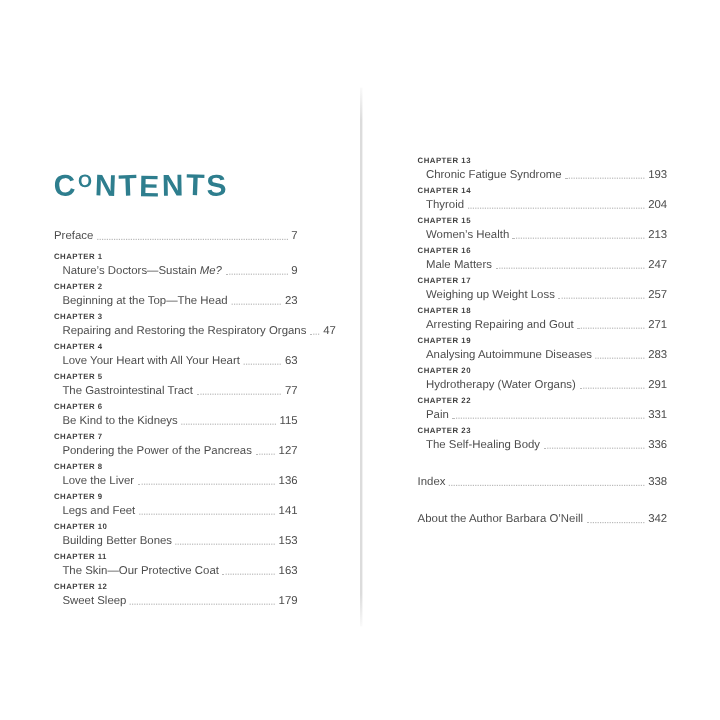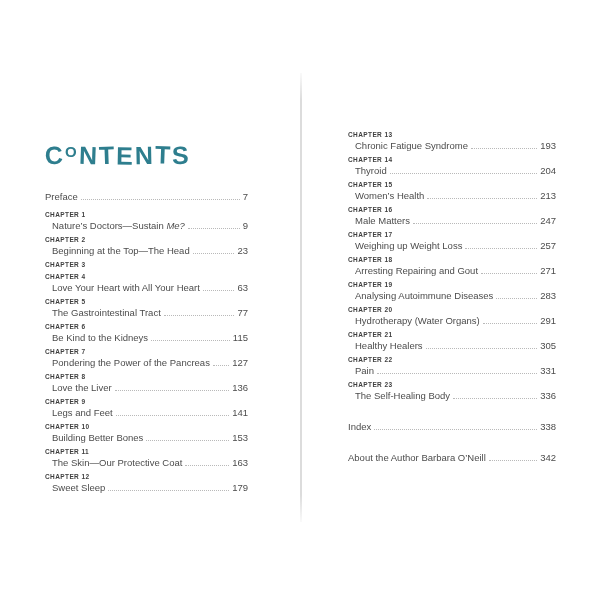--- a/index.html
+++ b/index.html
@@ -111,20 +111,25 @@
     <div class="chapter-label">CHAPTER 2</div>
     <div class="entry-line">
       <span class="entry-title">Beginning at the Top—The Head</span>
       <span class="leader"></span>
       <span class="entry-page">23</span>
     </div>
   </div>
 
   <div class="entry with-chapter">
     <div class="chapter-label">CHAPTER 3</div>
+    <div class="entry-line">
+      <span class="entry-title">Repairing and Restoring the Respiratory Organs</span>
+      <span class="leader"></span>
+      <span class="entry-page">47</span>
+    </div>
   </div>
 
   <div class="entry with-chapter">
     <div class="chapter-label">CHAPTER 4</div>
     <div class="entry-line">
       <span class="entry-title">Love Your Heart with All Your Heart</span>
       <span class="leader"></span>
       <span class="entry-page">63</span>
     </div>
   </div>
@@ -270,28 +275,20 @@
 
   <div class="entry with-chapter">
     <div class="chapter-label">CHAPTER 20</div>
     <div class="entry-line">
       <span class="entry-title">Hydrotherapy (Water Organs)</span>
       <span class="leader"></span>
       <span class="entry-page">291</span>
     </div>
   </div>
 
-  <div class="entry with-chapter">
-    <div class="chapter-label">CHAPTER 21</div>
-    <div class="entry-line">
-      <span class="entry-title">Healthy Healers</span>
-      <span class="leader"></span>
-      <span class="entry-page">305</span>
-    </div>
-  </div>
 
   <div class="entry with-chapter">
     <div class="chapter-label">CHAPTER 22</div>
     <div class="entry-line">
       <span class="entry-title">Pain</span>
       <span class="leader"></span>
       <span class="entry-page">331</span>
     </div>
   </div>
 

